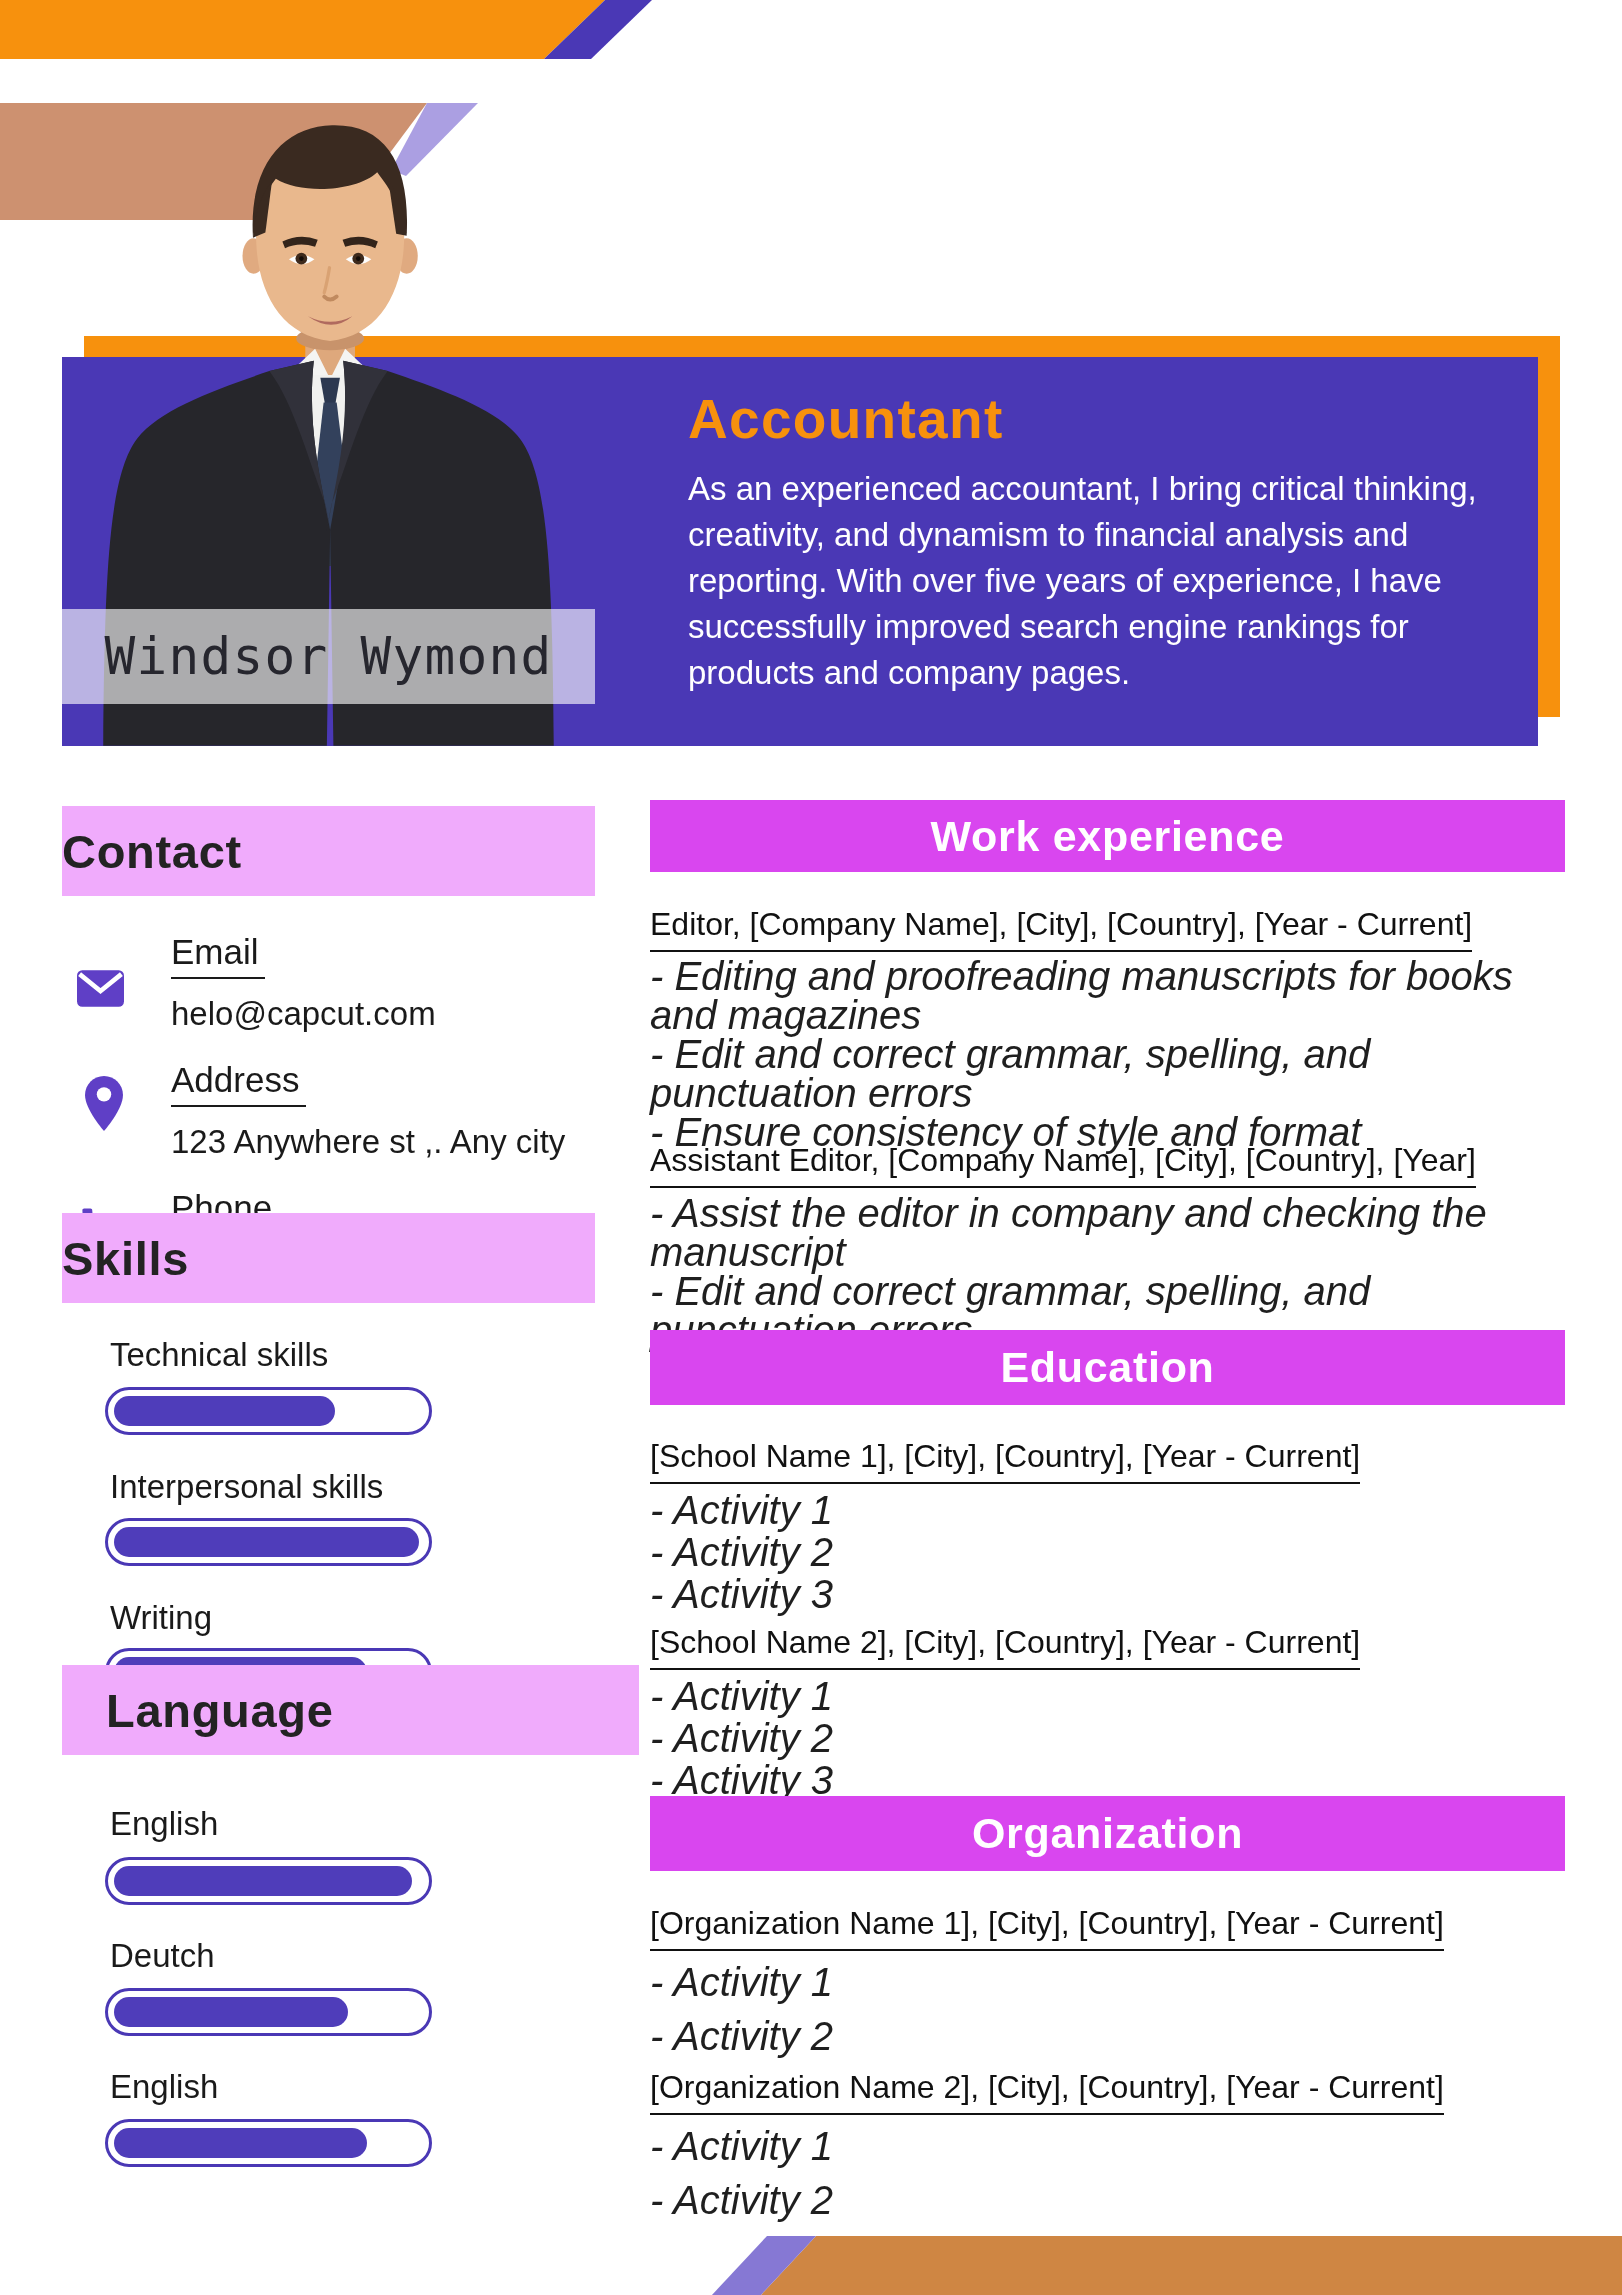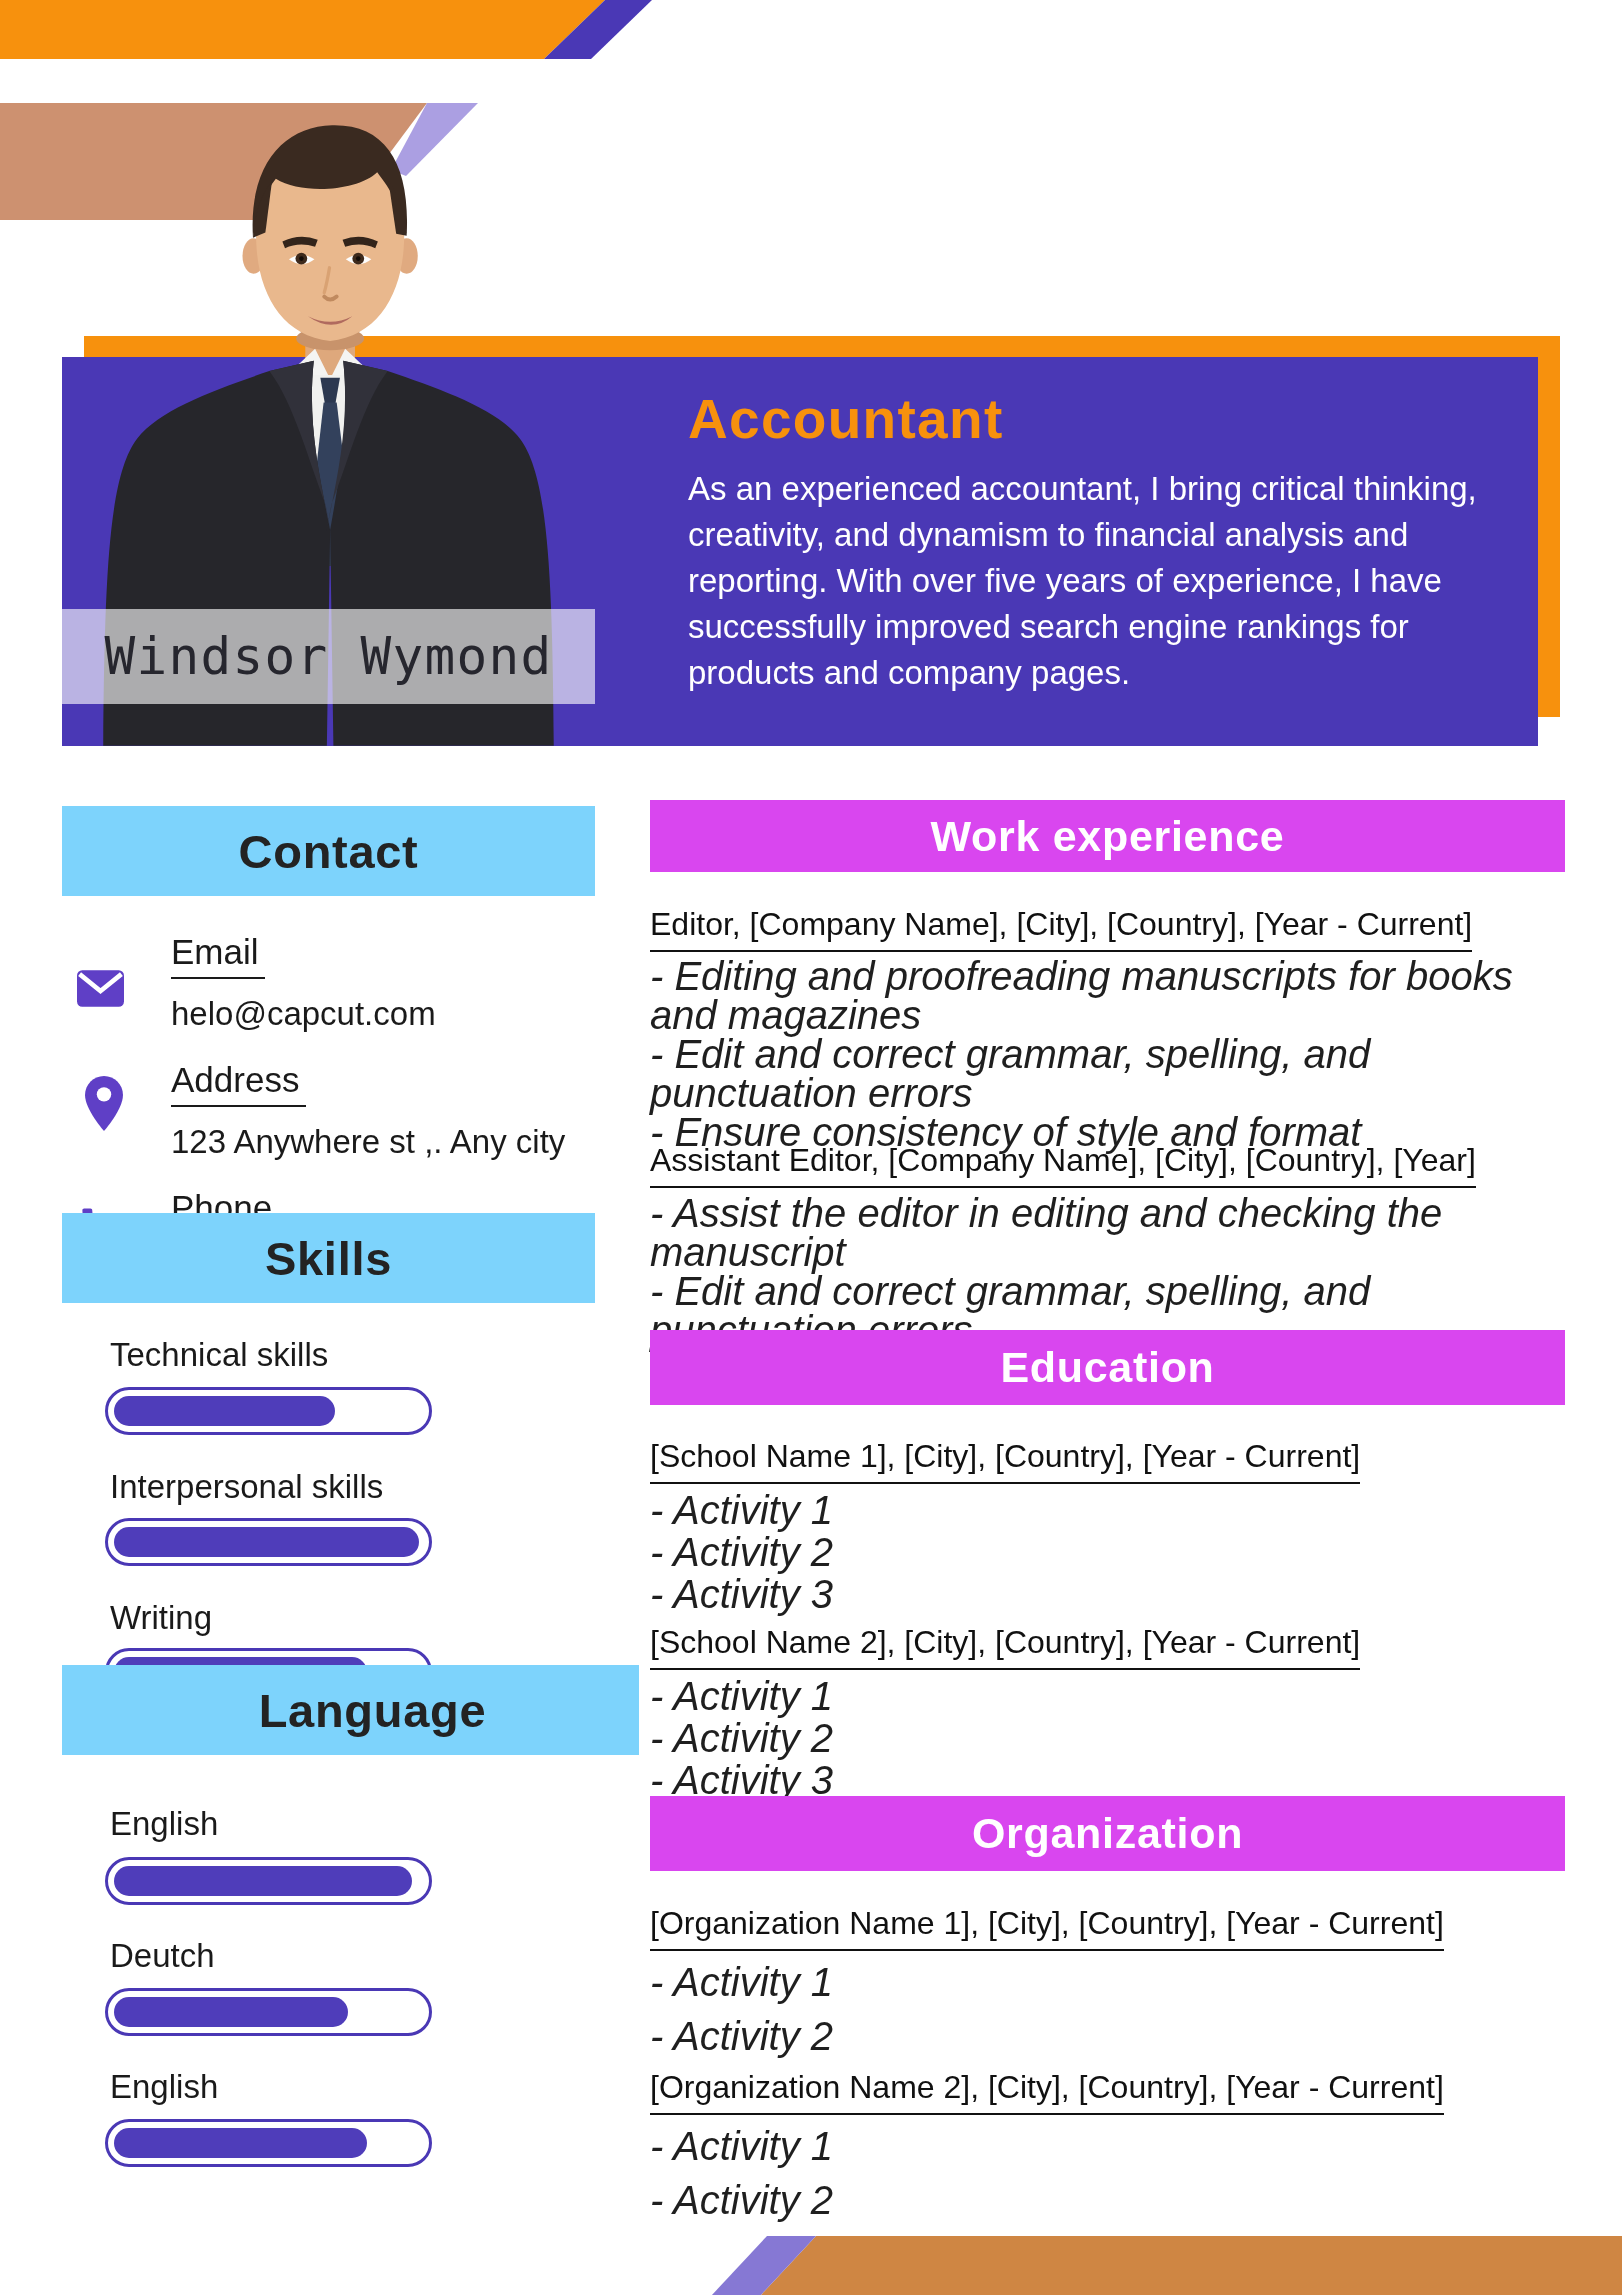--- a/index.html
+++ b/index.html
@@ -19,22 +19,22 @@
   .orange-box{left:84px;top:336px;width:1476px;height:381px;background:#f7910d;}
   .purple-block{left:62px;top:357px;width:1476px;height:389px;background:#4a38b5;}
   .photo-wrap{left:98px;top:108px;width:461px;height:638px;}
   .name-bar{left:62px;top:609px;width:533px;height:95px;background:rgba(255,255,255,0.62);
     display:flex;align-items:center;justify-content:center;}
   .name-text{font-family:"DejaVu Sans Mono",monospace;font-size:51px;font-weight:400;
     color:#26262e;letter-spacing:1.3px;white-space:nowrap;}
   .job-title{left:688px;top:387px;font-size:55px;font-weight:700;color:#f7910d;letter-spacing:1.3px;}
   .summary{left:688px;top:466px;width:792px;font-size:33px;line-height:46px;color:#ffffff;}
   
-  .lbar{left:62px;width:533px;height:90px;background:#7dd3fc;display:flex;align-items:center;
-    justify-content:center;font-size:47px;font-weight:700;color:#232323;letter-spacing:0.7px;}
+  .lbar{left:62px;width:533px;height:90px;background:#f0abfc;display:flex;align-items:center;
+    justify-content:flex-start;font-size:47px;font-weight:700;color:#232323;letter-spacing:0.7px;}
   .contact-item{left:171px;width:425px;}
   .c-label{display:inline-block;font-size:35px;color:#1a1a1a;border-bottom:2.6px solid #1a1a1a;
     padding:0 6.5px 5.2px 0;}
   .c-value{margin-top:15.7px;font-size:33px;color:#1a1a1a;}
   .cicon{position:absolute;}
   .skill-label{left:110px;font-size:33px;color:#1a1a1a;white-space:nowrap;}
   .bar{left:105px;width:327px;height:48px;background:#ffffff;border:3.3px solid #4a38b5;
     border-radius:26px;box-sizing:border-box;}
   .bar-fill{position:absolute;left:5.9px;top:5.9px;bottom:5.9px;background:#4f3dba;border-radius:18.3px;}
   
@@ -189,21 +189,21 @@
   <div class="abs bullets lh60" style="top:957px;">
     <div>- Editing and proofreading manuscripts for books and magazines</div>
     <div>- Edit and correct grammar, spelling, and punctuation errors</div>
     <div>- Ensure consistency of style and format</div>
   </div>
 
   <div class="abs entry-title" style="top:1142px;">
     <span>Assistant Editor, [Company Name], [City], [Country], [Year]</span>
   </div>
   <div class="abs bullets lh60" style="top:1194px;">
-    <div>- Assist the editor in editing and checking the manuscript</div>
+    <div>- Assist the editor in company and checking the manuscript</div>
     <div>- Edit and correct grammar, spelling, and punctuation errors</div>
     <div>- Ensure consistency of style and format</div>
   </div>
 
   <div class="abs rbar" style="top:1330px;height:75px;">
     <span>Education</span>
   </div>
 
   <div class="abs entry-title" style="top:1438px;">
     <span>[School Name 1], [City], [Country], [Year - Current]</span>

